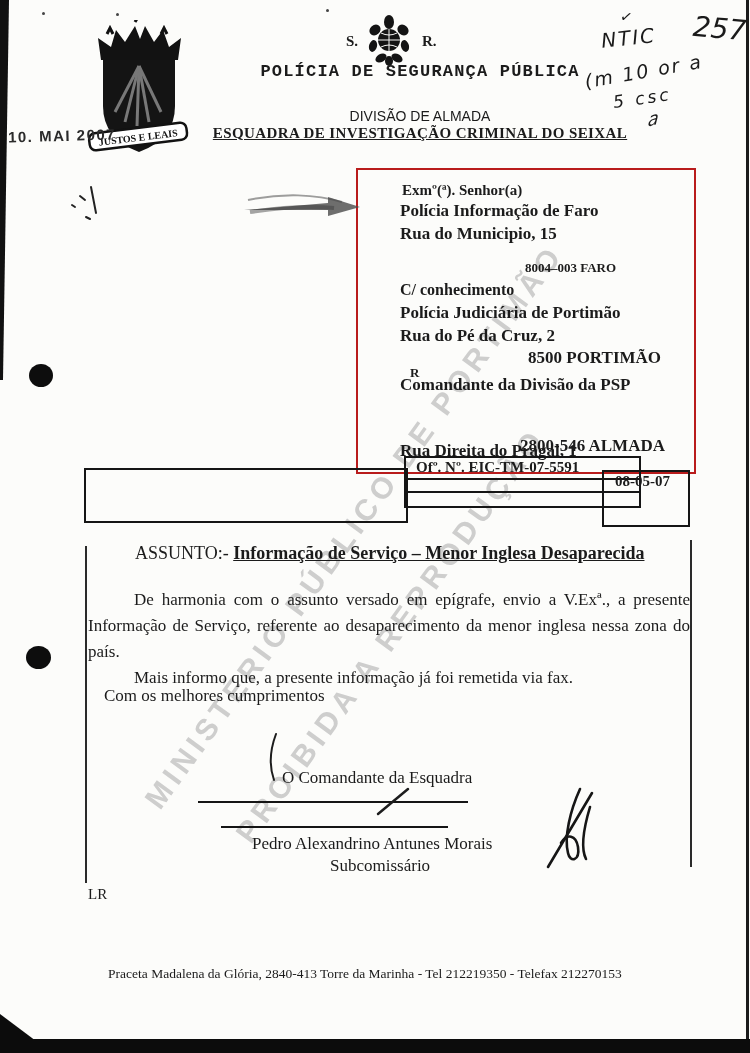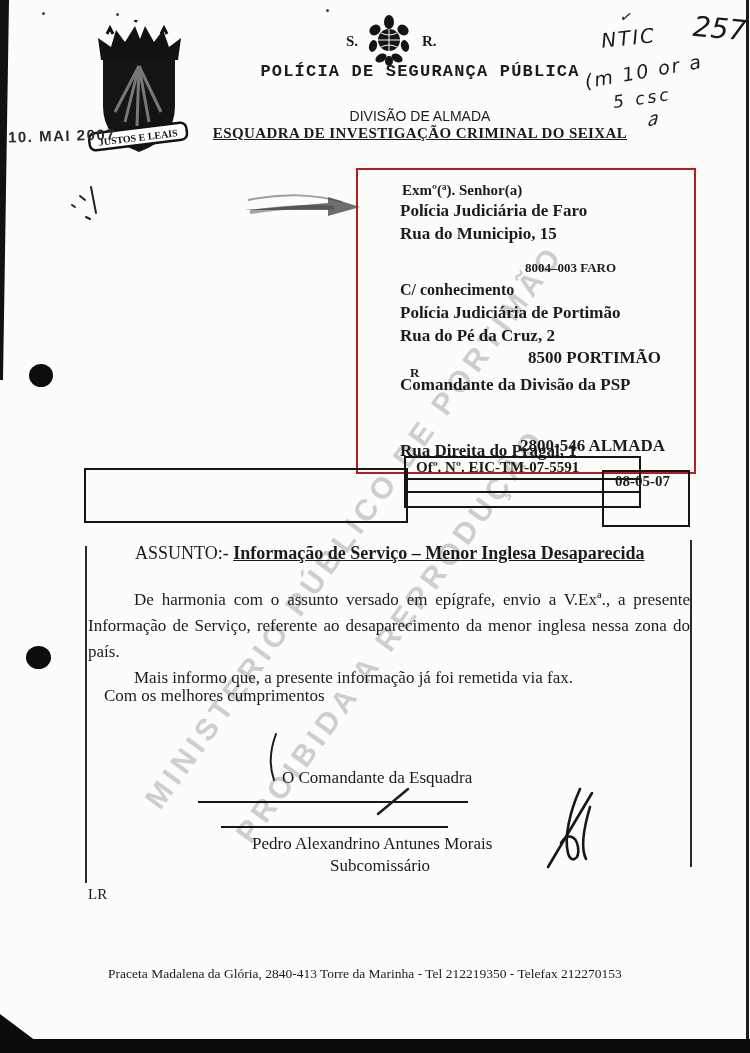--- a/index.html
+++ b/index.html
@@ -130,21 +130,21 @@
   <div class="abs hand" style="left:648px;top:108px;font-size:18px;transform:rotate(-15deg) skewX(-20deg);">a</div>
 
   <svg class="abs" style="left:244px;top:190px;z-index:5;" width="122" height="32">
     <path d="M4,10 C38,3 72,4 98,12" stroke="#6a6a6a" stroke-width="2" fill="none" opacity="0.65"></path>
     <polygon points="0,20 84,13 84,7 116,17 84,26 84,20" fill="#4a4a4a" opacity="0.8"></polygon>
     <path d="M6,22 C40,17 66,16 90,18" stroke="#3a3a3a" stroke-width="4" fill="none" opacity="0.45"></path>
   </svg>
 
   <div class="abs addr-box">
     <div style="left:44px;top:12px;font-size:15px;">Exmº(ª). Senhor(a)</div>
-    <div style="left:42px;top:31px;font-size:17px;">Polícia Judiciária de Faro</div>
+    <div style="left:42px;top:31px;font-size:17px;">Polícia Informação de Faro</div>
     <div style="left:42px;top:54px;font-size:17px;">Rua do Municipio, 15</div>
     <div style="left:167px;top:90px;font-size:13px;">8004–003 FARO</div>
     <div style="left:42px;top:111px;font-size:16px;">C/ conhecimento</div>
     <div style="left:42px;top:133px;font-size:17px;">Polícia Judiciária de Portimão</div>
     <div style="left:42px;top:156px;font-size:17px;">Rua do Pé da Cruz, 2</div>
     <div style="left:170px;top:178px;font-size:17px;">8500 PORTIMÃO</div>
     <div style="left:52px;top:195px;font-size:13px;">R</div>
     <div style="left:42px;top:205px;font-size:17px;">Comandante da Divisão da PSP</div>
     <div style="left:42px;top:236px;font-size:17px;margin-top:35px;">Rua Direita do Pragal, 1</div>
     <div style="left:162px;top:266px;font-size:17px;text-align:center;">2800-546 ALMADA</div>

